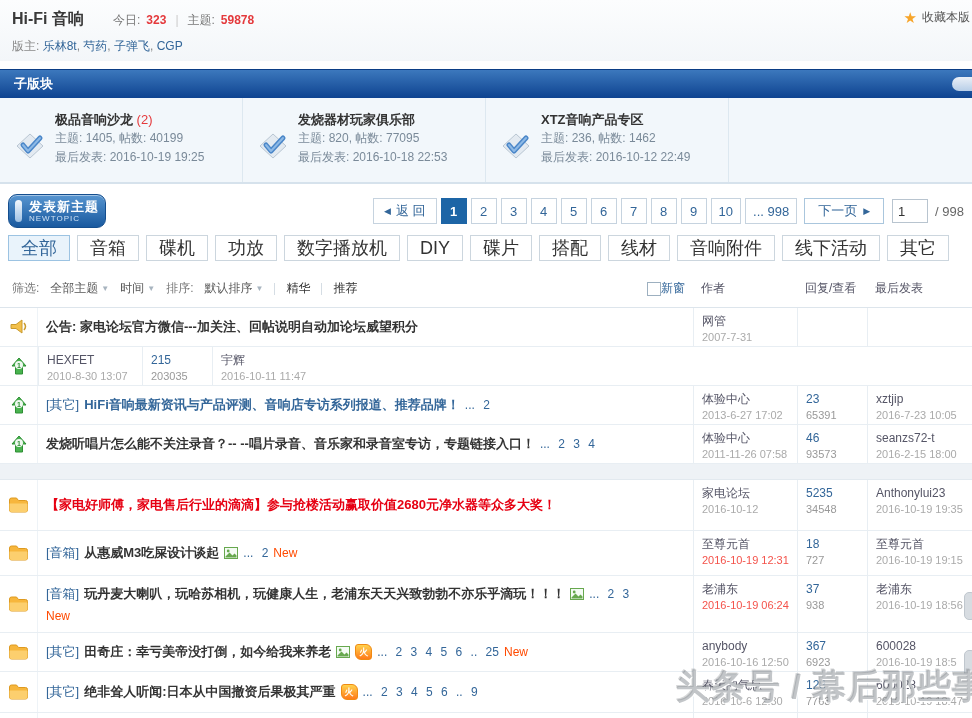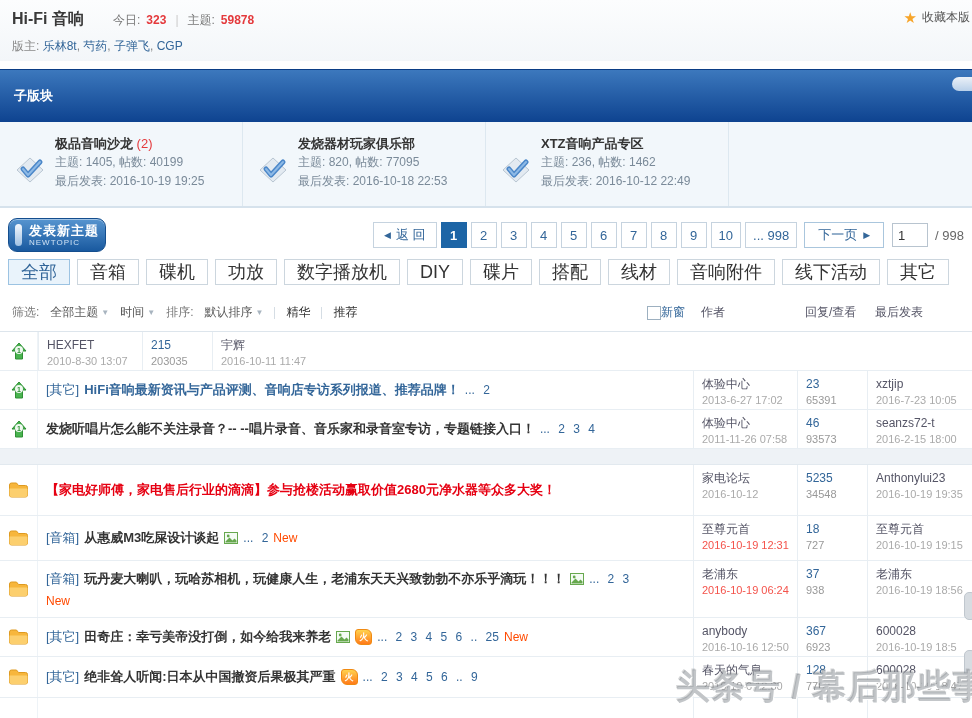--- a/index.html
+++ b/index.html
@@ -15,21 +15,21 @@
   .divider{color:#ccc;margin:0 3px;}
   .fav{position:absolute;right:-10px;top:0;display:flex;align-items:center;gap:5px;color:#555;cursor:pointer;white-space:nowrap;}
   .star{color:#f7a52a;font-size:15px;line-height:1;}
   .line2{margin-top:8px;font-size:12px;color:#888;}
   .mod{color:#369;cursor:pointer;text-decoration:none;}
   .modc{color:#888;}
 
   
   .bluebar{margin-top:8px;height:28px;background:linear-gradient(#3c78bd,#0e4390);
            border-top:1px solid #0b3d85;color:#fff;font-weight:bold;font-size:13px;
-           display:flex;align-items:center;padding:12px 14px;position:relative;}
+           display:flex;align-items:center;padding:0 14px;position:relative;}
   .pill{position:absolute;right:-16px;top:7px;width:36px;height:14px;border-radius:8px;
         background:linear-gradient(#ffffff,#c9dcf0);opacity:.9;cursor:pointer;}
   .subforums{display:flex;background:#f2f7fb;border-bottom:2px solid #d6e2ec;height:84px;}
   .sf{width:243px;box-sizing:border-box;padding:12px 8px 0 14px;border-right:1px solid #dde8f0;
       display:flex;gap:9px;cursor:pointer;}
   .sf-empty{flex:1;}
   .sf-body{font-size:12px;color:#7a8a99;line-height:19px;overflow:hidden;white-space:nowrap;}
   .sf-name{font-size:13px;font-weight:bold;color:#333;}
   .sf-badge{color:#e4393c;font-weight:normal;}
 
@@ -275,20 +275,36 @@
       </span>
     </div>
     <div class="hcol hcol-a">作者</div>
     <div class="hcol hcol-r">回复/查看</div>
     <div class="hcol hcol-l">最后发表</div>
   </div>
 
   <div id="sticky-list">
       <div class="t-row">
         <div class="c-icon">
+          <span class="ic ic-megaphone">
+            <svg width="20" height="18" viewBox="0 0 20 18">
+              <polygon points="2,6.5 7,6.5 13,2 13,15 7,10.5 2,10.5" fill="#f3c04a" stroke="#c99b2e"></polygon>
+              <path d="M15 5 q3 3.5 0 7" fill="none" stroke="#c99b2e" stroke-width="1.5"></path>
+            </svg>
+          </span>
+        </div>
+        <div class="c-title">
+          <a class="ttl announce">公告: 家电论坛官方微信---加关注、回帖说明自动加论坛威望积分</a>
+        </div>
+        <div class="ca"><a class="uname">网管</a><div class="udate">2007-7-31</div></div>
+        <div class="cr"></div>
+        <div class="cl"></div>
+      </div>
+      <div class="t-row">
+        <div class="c-icon">
           <span class="ic ic-pin">
             <svg width="16" height="18" viewBox="0 0 16 18">
               <path d="M8 1 L15 9 H11.5 V17 H4.5 V9 H1 Z" fill="#49b34f" stroke="#2f8f35"></path>
               <circle cx="8" cy="8" r="4" fill="#fff" opacity="0.92"></circle>
               <text x="8" y="10.8" font-size="7" text-anchor="middle" fill="#2f8f35" font-weight="bold">1</text>
             </svg>
           </span>
         </div>
         <div class="ca"><a class="uname">HEXFET</a><div class="udate">2010-8-30 13:07</div></div>
         <div class="cr"><a class="rnum">215</a><div class="rviews">203035</div></div>

